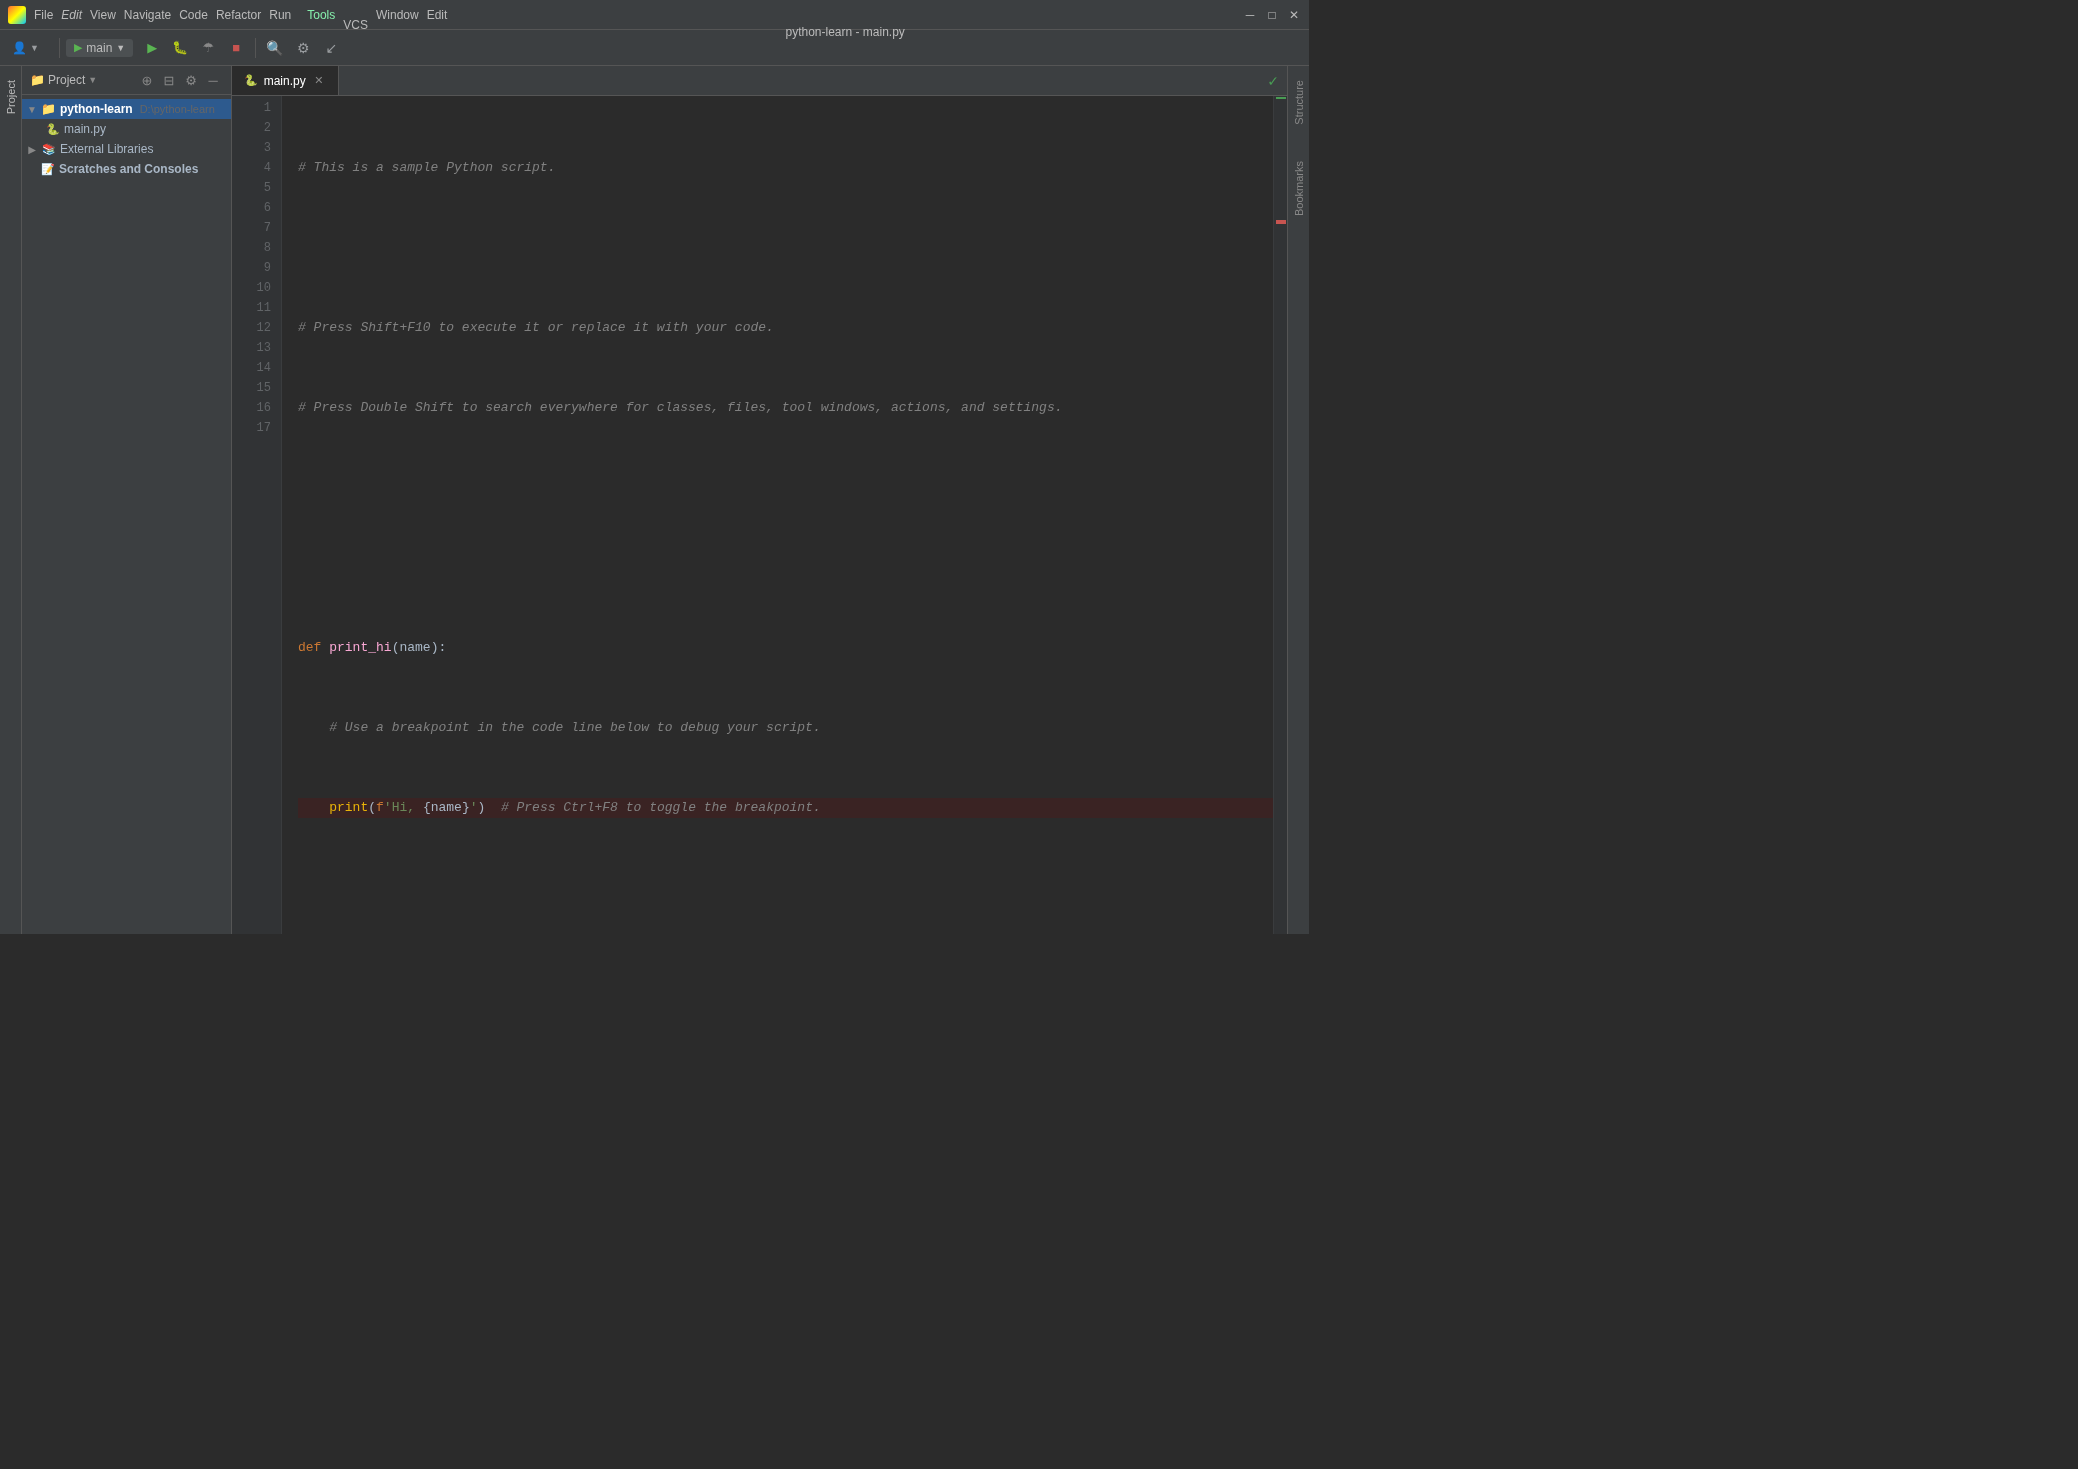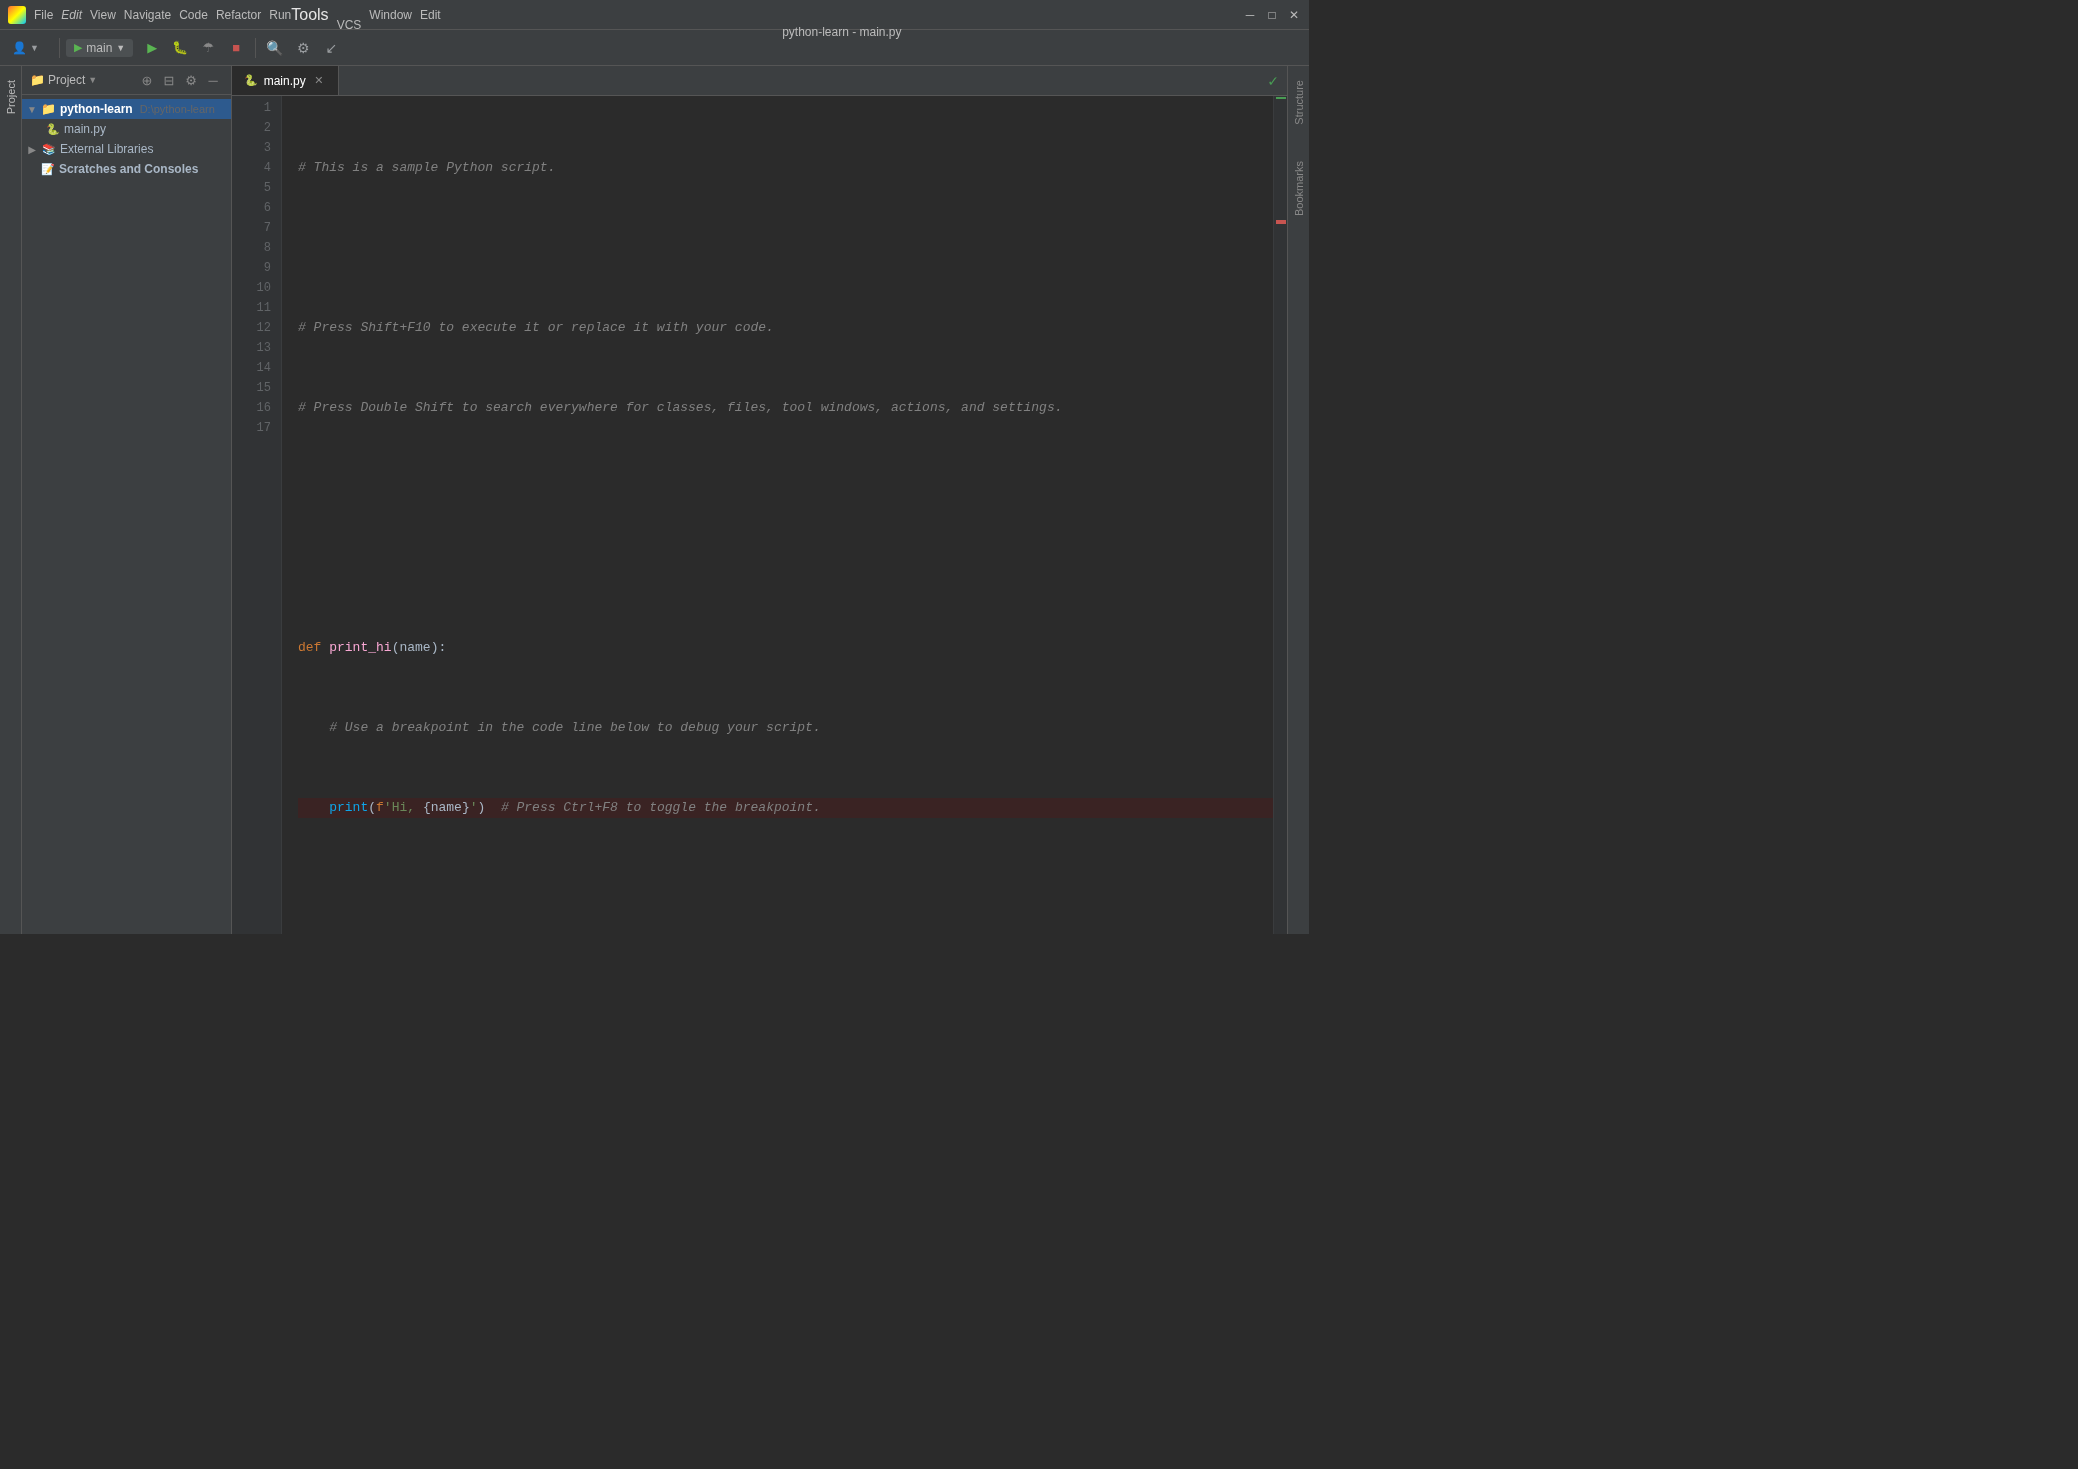--- a/index.html
+++ b/index.html
@@ -350,21 +350,21 @@
 
 <div id="title-bar">
   <div id="title-bar-logo"></div>
   <span style="font-size:12px;color:#bbb;">File</span>
   <span style="font-size:12px;color:#bbb;margin-left:8px;font-style:italic;">Edit</span>
   <span style="font-size:12px;color:#bbb;margin-left:8px;">View</span>
   <span style="font-size:12px;color:#bbb;margin-left:8px;">Navigate</span>
   <span style="font-size:12px;color:#bbb;margin-left:8px;">Code</span>
   <span style="font-size:12px;color:#bbb;margin-left:8px;">Refactor</span>
   <span style="font-size:12px;color:#bbb;margin-left:8px;">Run</span>
-  <span style="font-size:16px;color:#e5e5e5;margin-left:0;">Tools</span>
+  <span style="font-size:12px;color:#86efac;margin-left:16px;">Tools</span>
   <span style="font-size:12px;color:#bbb;margin-left:8px;margin-top:20px;">VCS</span>
   <span style="font-size:12px;color:#bbb;margin-left:8px;">Window</span>
   <span style="font-size:12px;color:#bbb;margin-left:8px;">Edit</span>
   <span id="title-bar-app-title">python-learn - main.py</span>
   <div id="title-bar-controls">
     <div class="title-btn">─</div>
     <div class="title-btn">□</div>
     <div class="title-btn">✕</div>
   </div>
 </div>
@@ -497,21 +497,21 @@
         <span class="code-line"><span class="c-comment"># Press Double Shift to search everywhere for classes, files, tool windows, actions, and settings.</span></span>
         
         <span class="code-line"> </span>
         
         <span class="code-line"> </span>
         
         <span class="code-line"><span class="c-keyword">def </span><span class="c-func">print_hi</span><span style="color:#a9b7c6;">(name):</span></span>
         
         <span class="code-line">    <span class="c-comment"># Use a breakpoint in the code line below to debug your script.</span></span>
         
-        <span class="code-line highlighted">    <span style="color:#0ea5e9;">print</span>(<span class="c-fstring-prefix">f</span><span class="c-string">'Hi, </span><span style="color:#a9b7c6;text-align:right;">{name}</span><span class="c-string">'</span>)  <span class="c-comment"># Press Ctrl+F8 to toggle the breakpoint.</span></span>
+        <span class="code-line highlighted">    <span style="color:#eab308;">print</span>(<span class="c-fstring-prefix">f</span><span class="c-string">'Hi, </span><span style="color:#a9b7c6;text-align:right;">{name}</span><span class="c-string">'</span>)  <span class="c-comment"># Press Ctrl+F8 to toggle the breakpoint.</span></span>
         
         <span class="code-line"> </span>
         
         <span class="code-line"> </span>
         
         <span class="code-line"><span class="c-comment"># Press the green button in the gutter to run the script.</span></span>
         
         <span class="code-line"><span class="c-keyword">if </span><span class="c-dunder">__name__</span><span style="color:#a9b7c6;"> == </span><span class="c-string">'__main__'</span><span style="color:#a9b7c6;">:</span></span>
         
         <span class="code-line">    <span class="c-func">print_hi</span>(<span class="c-string">'PyCharm'</span>)</span>

